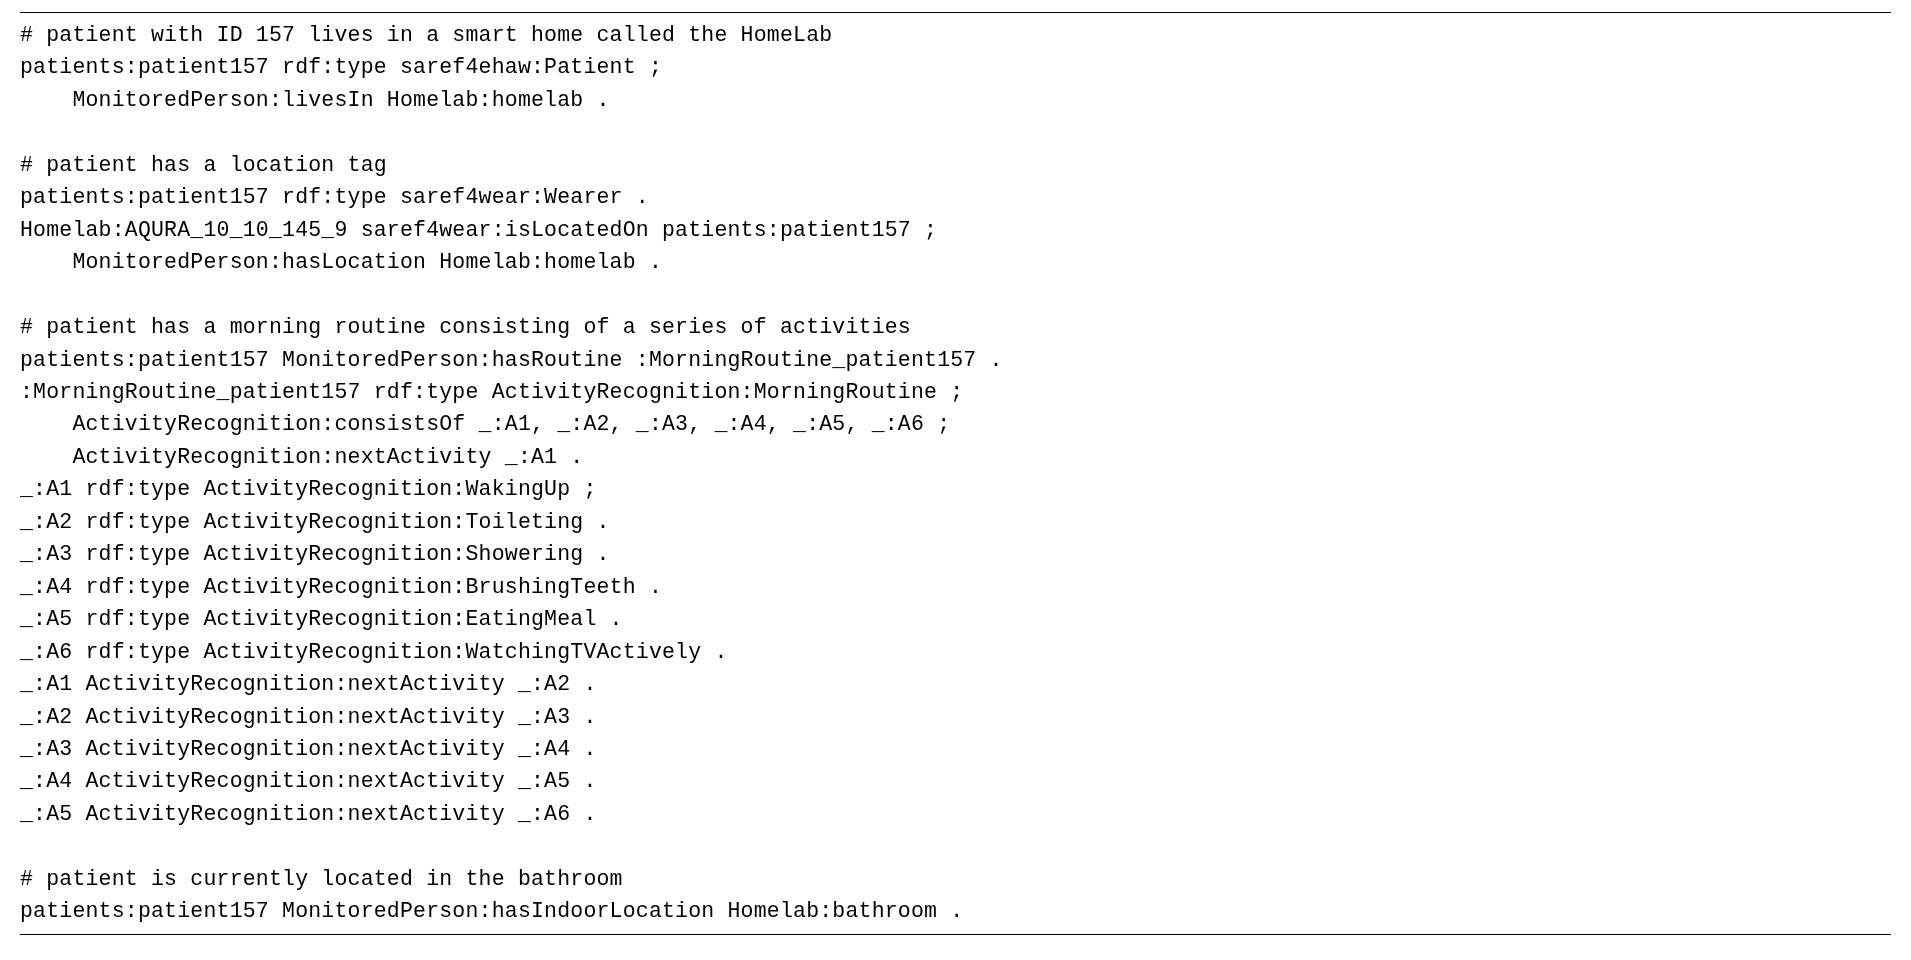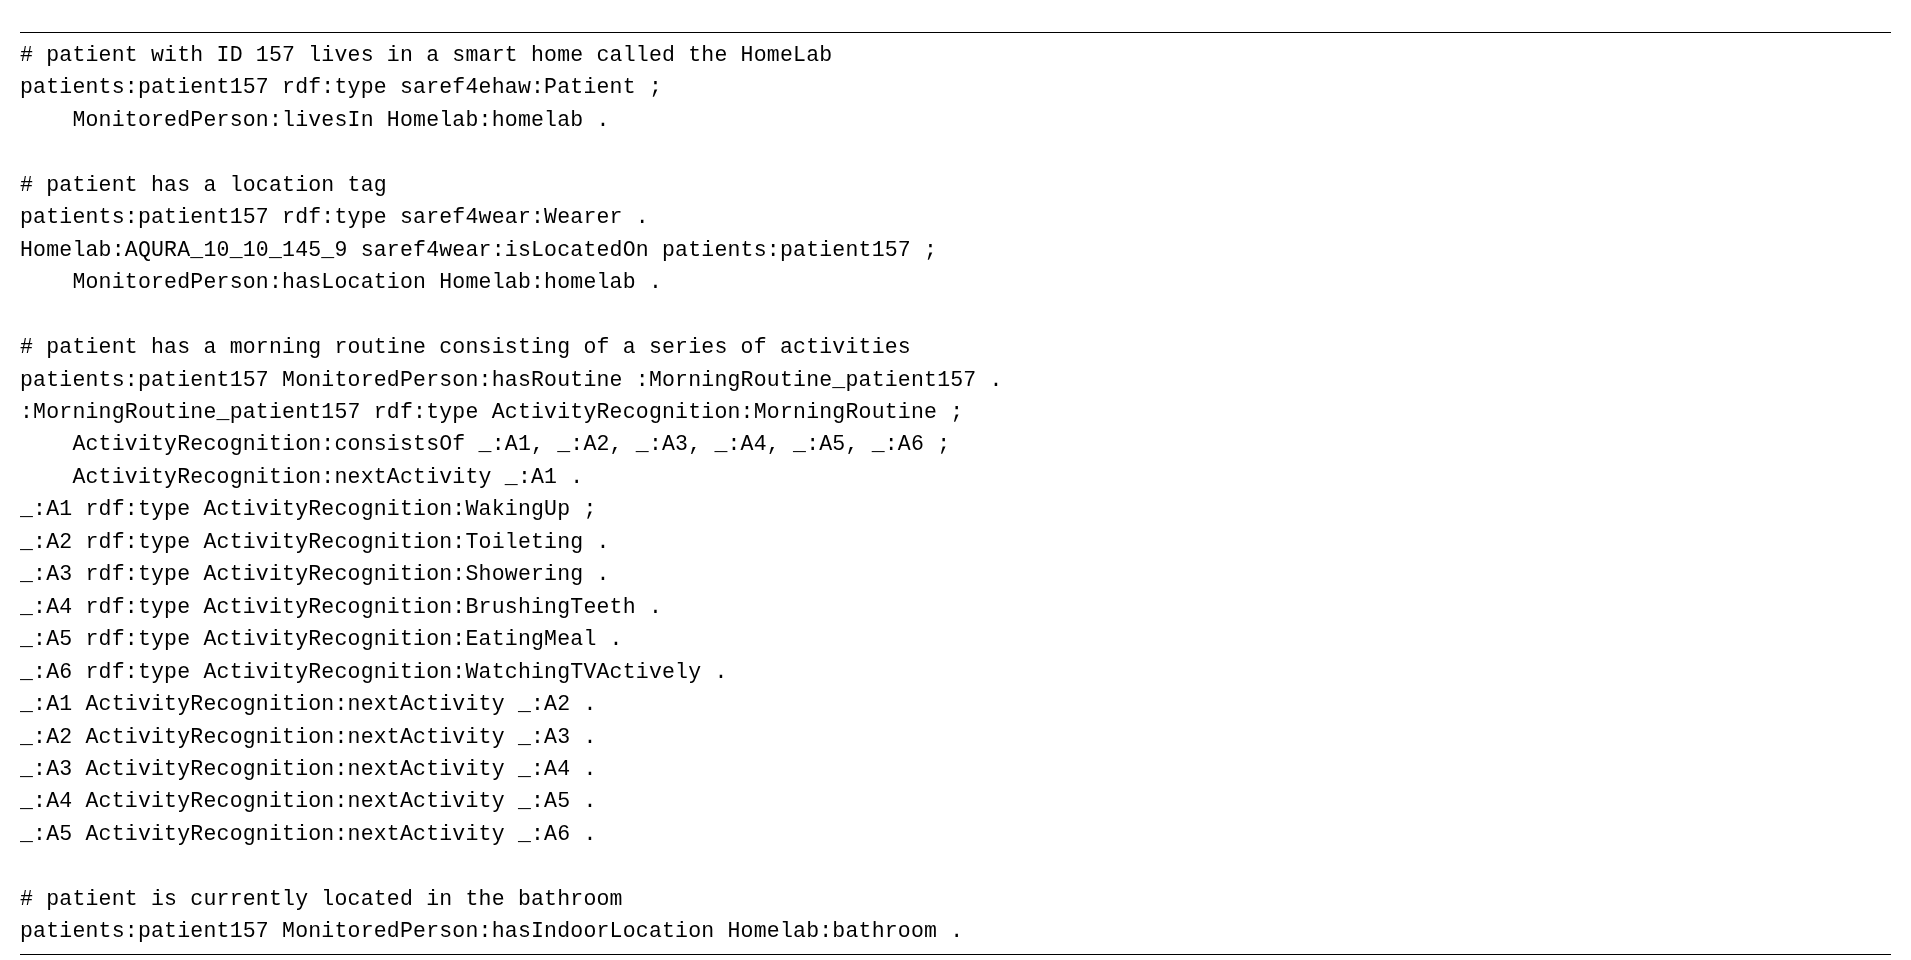--- a/index.html
+++ b/index.html
@@ -11,20 +11,19 @@
     line-height: 1.51;
     color: #000;
     letter-spacing: 0.2px;
   }
   .listing {
     border-top: 1.5px solid #000;
     border-bottom: 1.5px solid #000;
     padding: 6px 0;
     white-space: pre;
     overflow: hidden;
-    margin-top: 20px;
   }
   .line { display: block; }
 </style>
 </head>
 <body>
 
 <div class="listing" id="listing"><span class="line"># patient with ID 157 lives in a smart home called the HomeLab</span><span class="line">patients:patient157 rdf:type saref4ehaw:Patient ;</span><span class="line">    MonitoredPerson:livesIn Homelab:homelab .</span><span class="line">&nbsp;</span><span class="line"># patient has a location tag</span><span class="line">patients:patient157 rdf:type saref4wear:Wearer .</span><span class="line">Homelab:AQURA_10_10_145_9 saref4wear:isLocatedOn patients:patient157 ;</span><span class="line">    MonitoredPerson:hasLocation Homelab:homelab .</span><span class="line">&nbsp;</span><span class="line"># patient has a morning routine consisting of a series of activities</span><span class="line">patients:patient157 MonitoredPerson:hasRoutine :MorningRoutine_patient157 .</span><span class="line">:MorningRoutine_patient157 rdf:type ActivityRecognition:MorningRoutine ;</span><span class="line">    ActivityRecognition:consistsOf _:A1, _:A2, _:A3, _:A4, _:A5, _:A6 ;</span><span class="line">    ActivityRecognition:nextActivity _:A1 .</span><span class="line">_:A1 rdf:type ActivityRecognition:WakingUp ;</span><span class="line">_:A2 rdf:type ActivityRecognition:Toileting .</span><span class="line">_:A3 rdf:type ActivityRecognition:Showering .</span><span class="line">_:A4 rdf:type ActivityRecognition:BrushingTeeth .</span><span class="line">_:A5 rdf:type ActivityRecognition:EatingMeal .</span><span class="line">_:A6 rdf:type ActivityRecognition:WatchingTVActively .</span><span class="line">_:A1 ActivityRecognition:nextActivity _:A2 .</span><span class="line">_:A2 ActivityRecognition:nextActivity _:A3 .</span><span class="line">_:A3 ActivityRecognition:nextActivity _:A4 .</span><span class="line">_:A4 ActivityRecognition:nextActivity _:A5 .</span><span class="line">_:A5 ActivityRecognition:nextActivity _:A6 .</span><span class="line">&nbsp;</span><span class="line"># patient is currently located in the bathroom</span><span class="line">patients:patient157 MonitoredPerson:hasIndoorLocation Homelab:bathroom .</span></div>
 
 </body></html>

